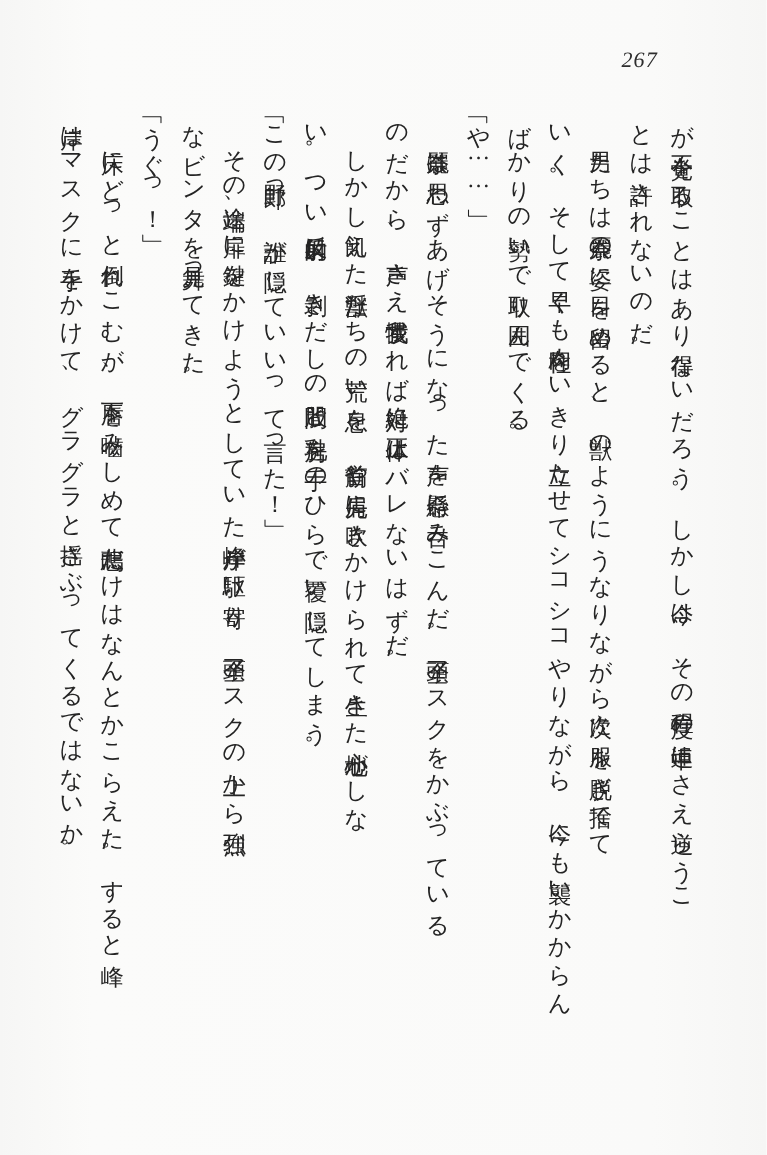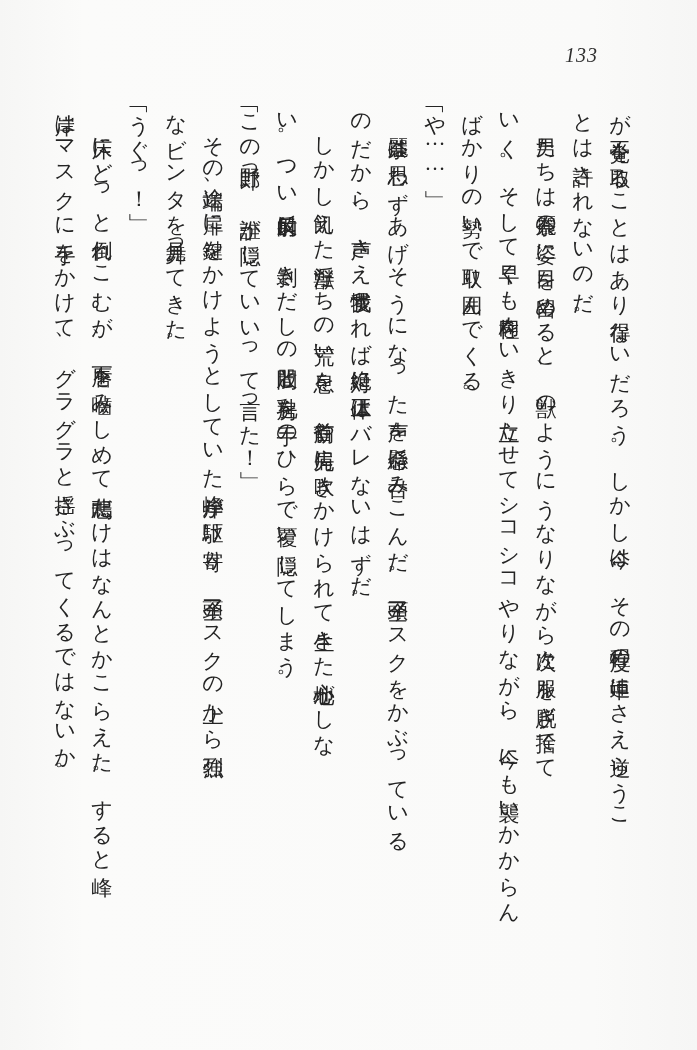--- a/index.html
+++ b/index.html
@@ -44,21 +44,21 @@
   .tline {
     margin: 0;
     padding: 0;
     white-space: nowrap;
   }
 </style>
 </head>
 <body>
 
 <div class="scan-page">
-  <div class="page-number">133</div>
+  <div class="page-number">267</div>
 
   <div class="text-block">
     <p class="tline">が不覚を取ることはあり得ないだろう。しかし今は、その程度の連中にさえ逆らうこ</p>
     <p class="tline">とは許されないのだ。</p>
     <p class="tline">　男たちは麗奈の姿に目を留めると、獣のようにうなりながら次々に服を脱ぎ捨てて</p>
     <p class="tline">いく。そして早くも肉柱をいきり立たせてシコシコやりながら、今にも襲いかからん</p>
     <p class="tline">ばかりの勢いで取り囲んでくる。</p>
     <p class="tline">「や……」</p>
     <p class="tline">　麗奈は思わずあげそうになった声を懸命に呑みこんだ。全頭マスクをかぶっている</p>
     <p class="tline">のだから、声さえ我慢すれば絶対に正体はバレないはずだ。</p>

